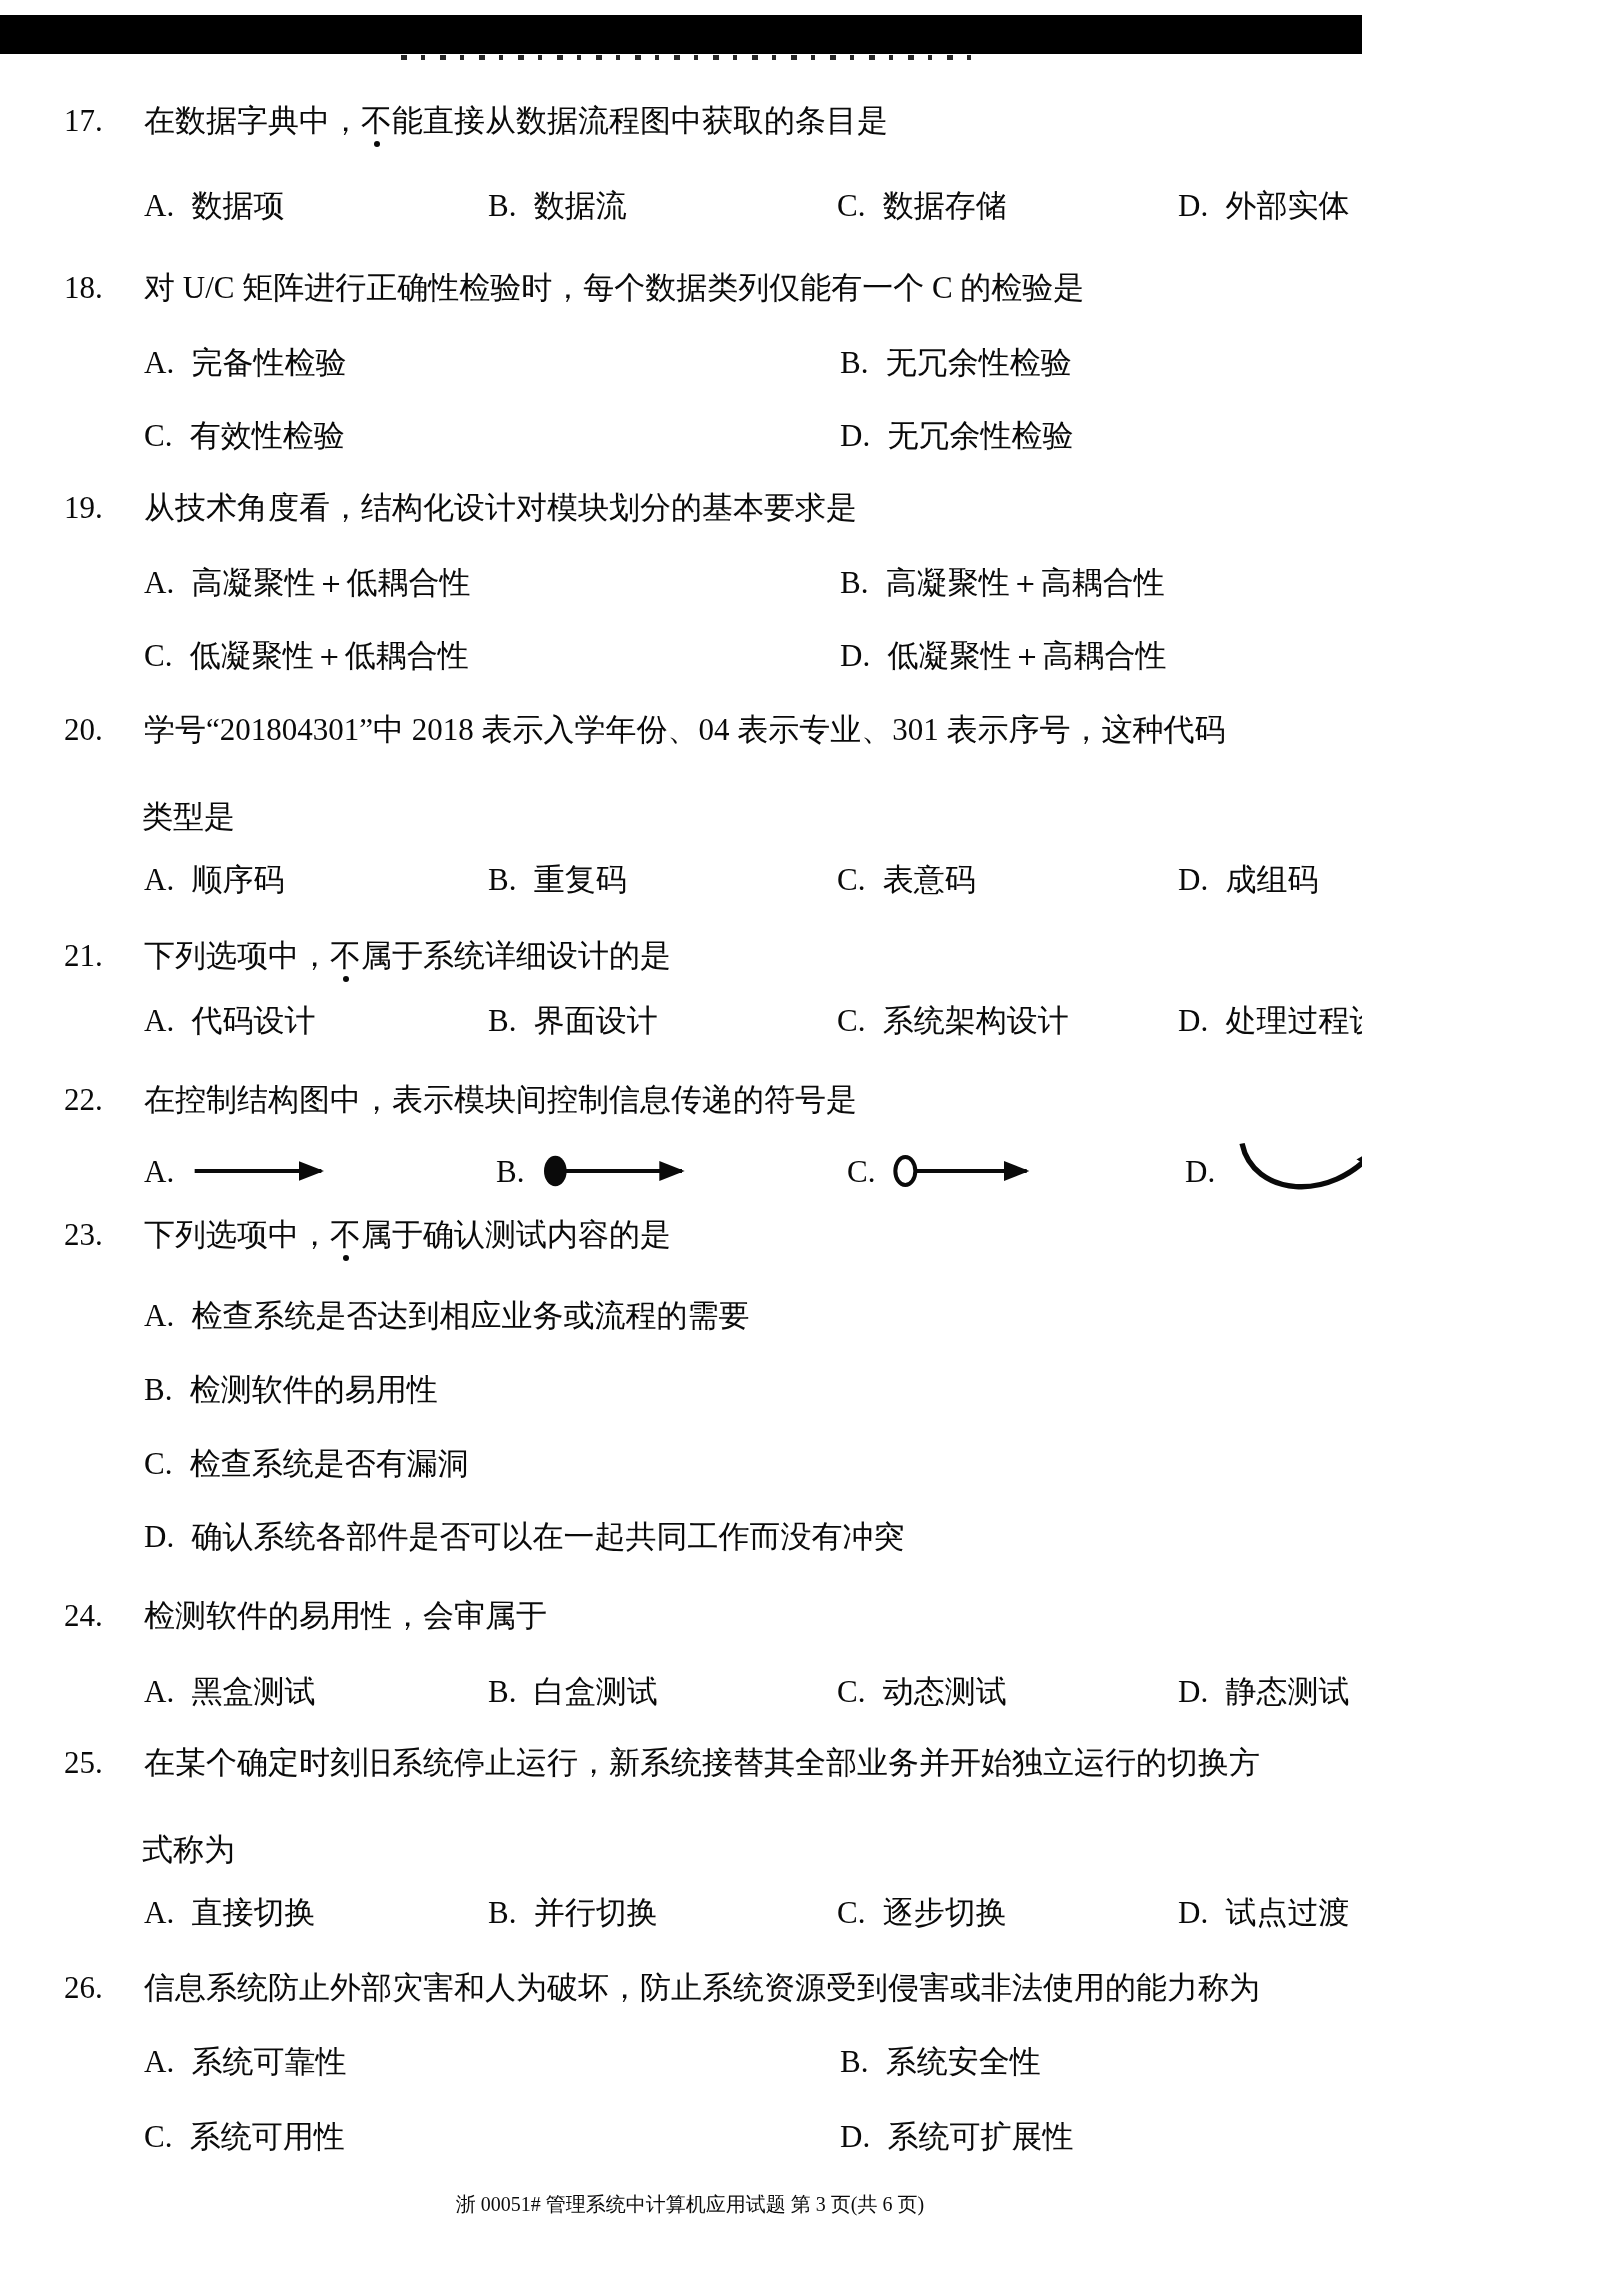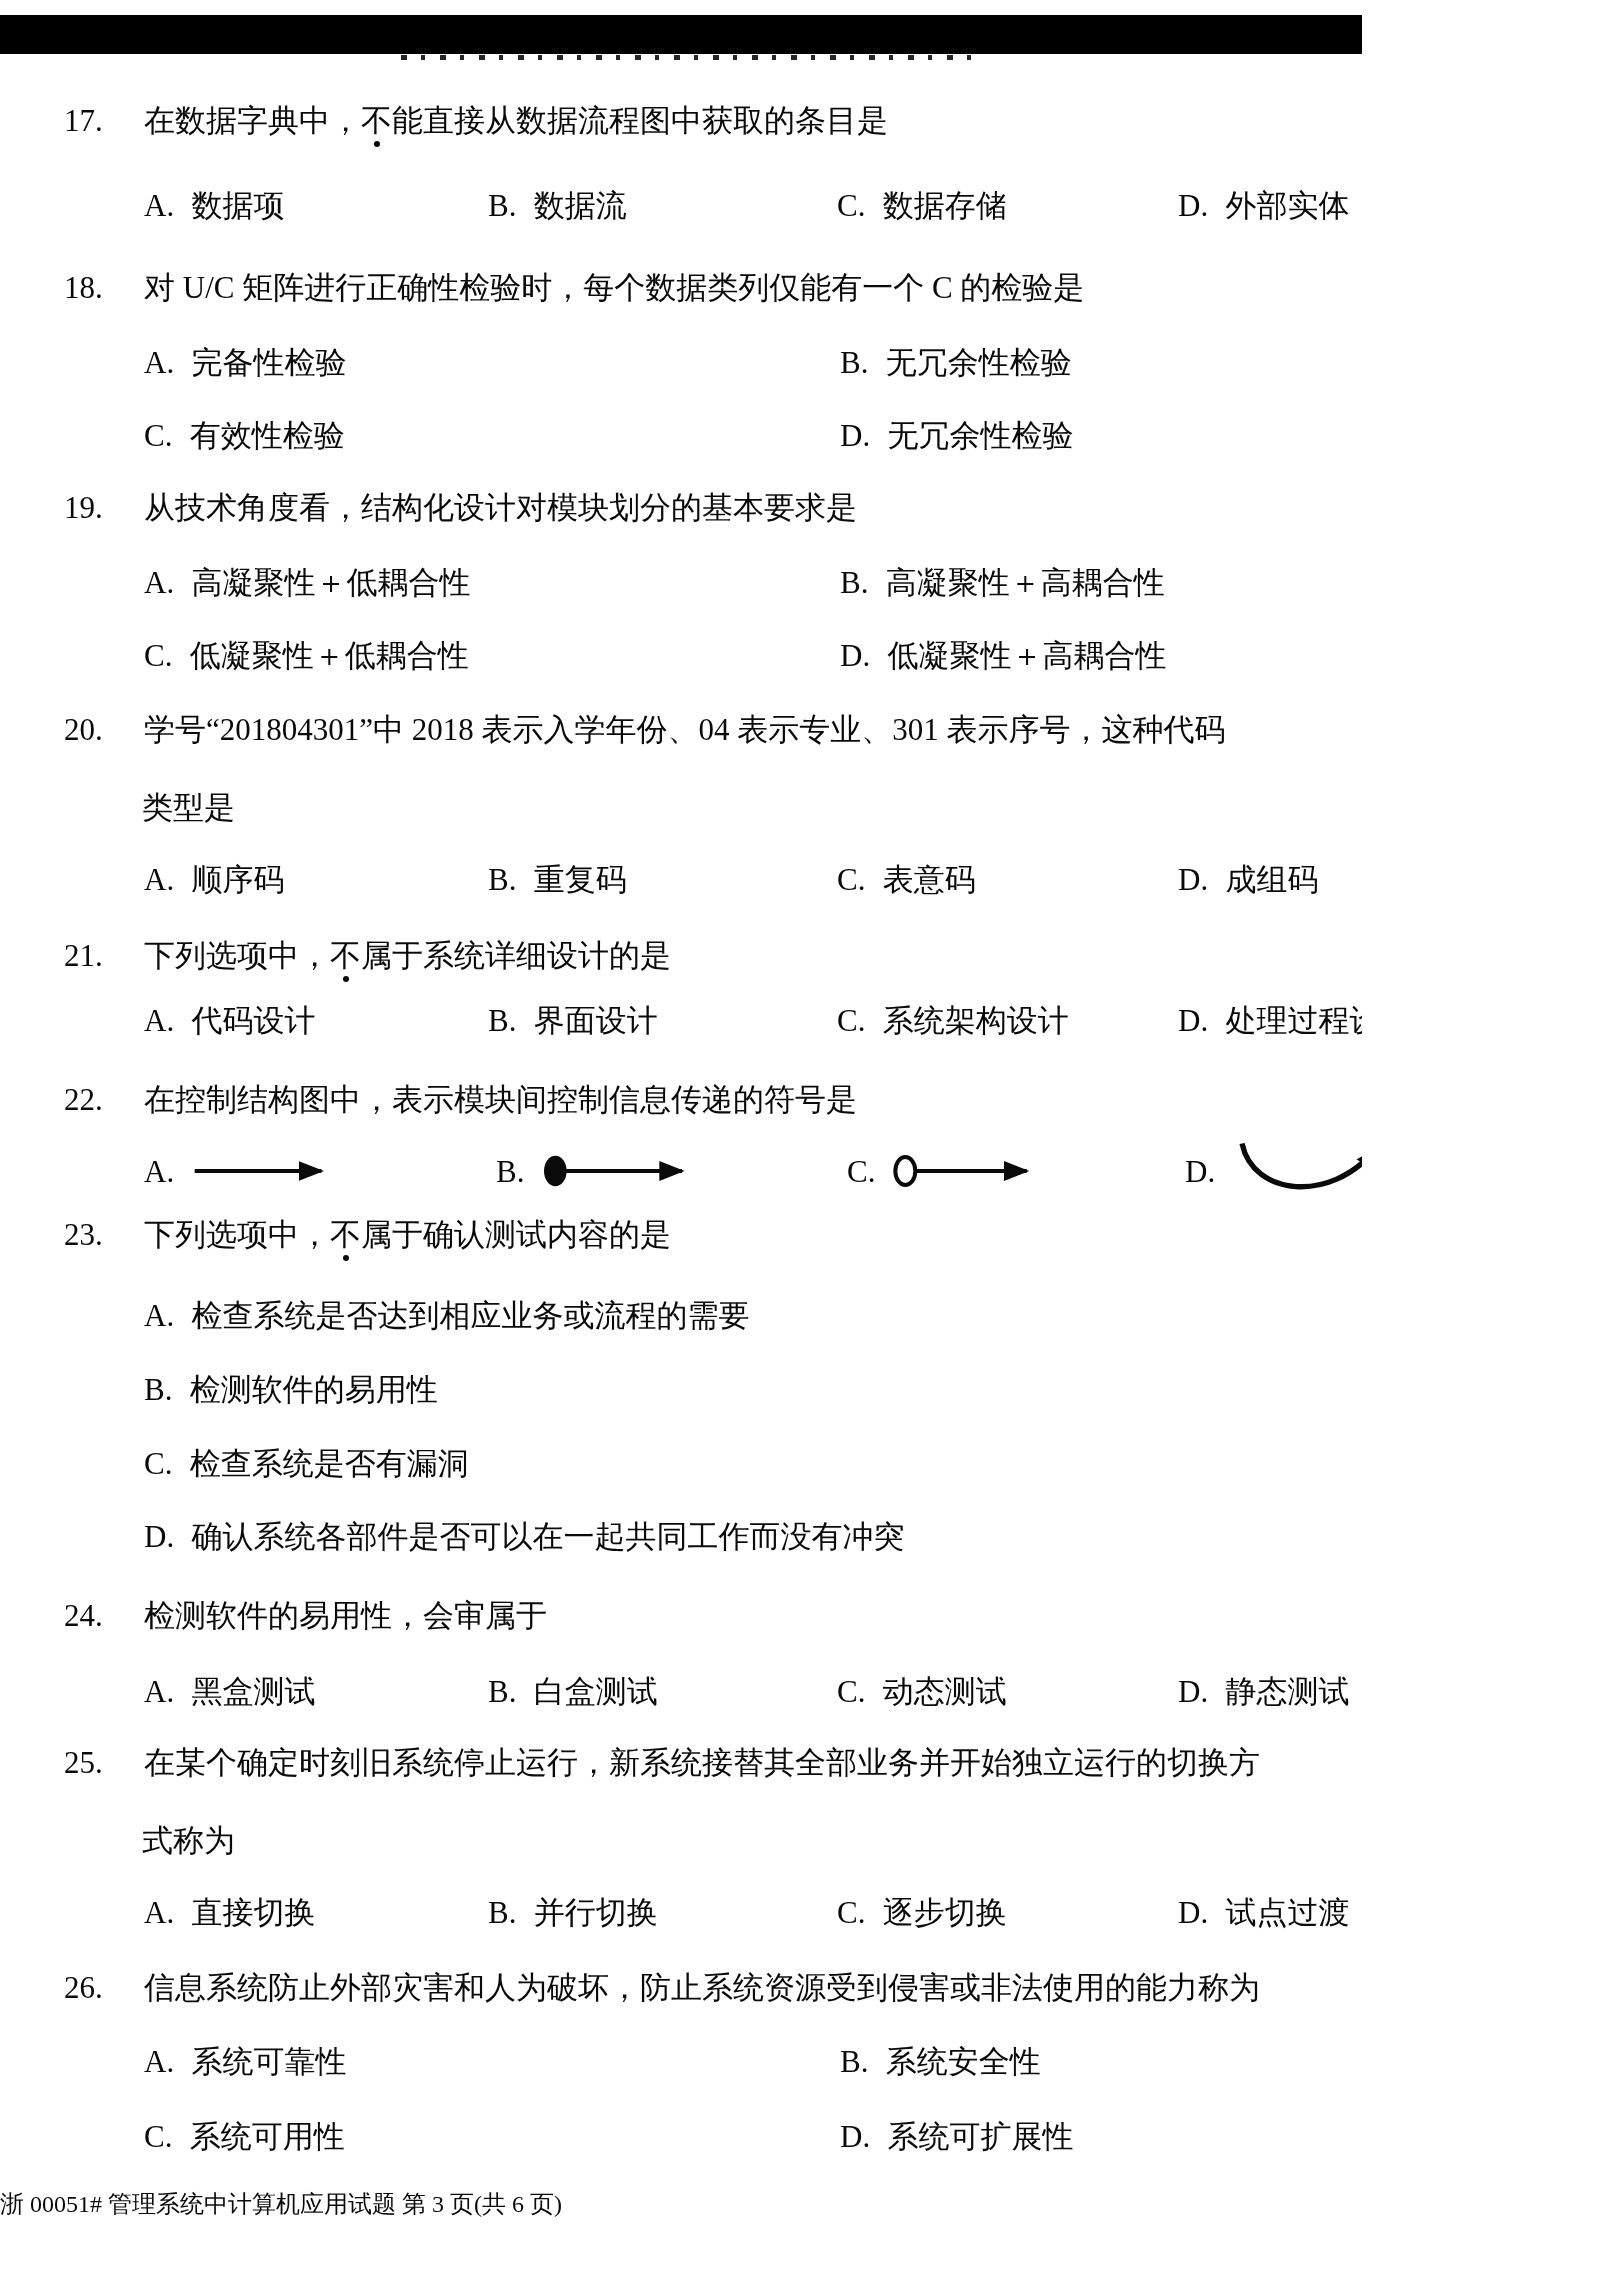--- a/index.html
+++ b/index.html
@@ -33,21 +33,21 @@
 
   .line {
     position: absolute;
     left: 0; width: 100%;
     height: 39px; line-height: 39px;
     font-size: 31px;
     white-space: nowrap;
   }
   .qnum  { position: absolute; left: 64px; }
   .stem  { position: absolute; left: 144px; }
-  .stem2 { position: absolute; left: 142px; }
+  .stem2 { position: absolute; left: 142px; margin-top: 9px; }
 
   
   .opt { position: absolute; }
   .p1 { left: 144px; }
   .p2 { left: 488px; }
   .p3 { left: 837px; }
   .p4 { left: 1178px; }
   .c1 { left: 144px; }
   .c2 { left: 840px; }
 
@@ -72,23 +72,24 @@
     height: 74px;
     display: flex; align-items: center;
     font-size: 31px;
   }
   .opt22 svg { margin-left: 14.8px; display: block; }
   .arrow-stroke { stroke: #0a0a0a; fill: none; }
   .arrow-fill { fill: #0a0a0a; }
 
   .footer-line {
     position: absolute;
-    left: 0; top: 2185px;
+    left: 9px; top: 2185px;
     width: 100%;
-    font-size: 24px;
+    text-align: center;
+    font-size: 20px;
     line-height: 39px;
     white-space: nowrap;
   }
 </style>
 </head>
 <body>
 
 <div class="page">
 
   <div class="redaction-bar"></div>

